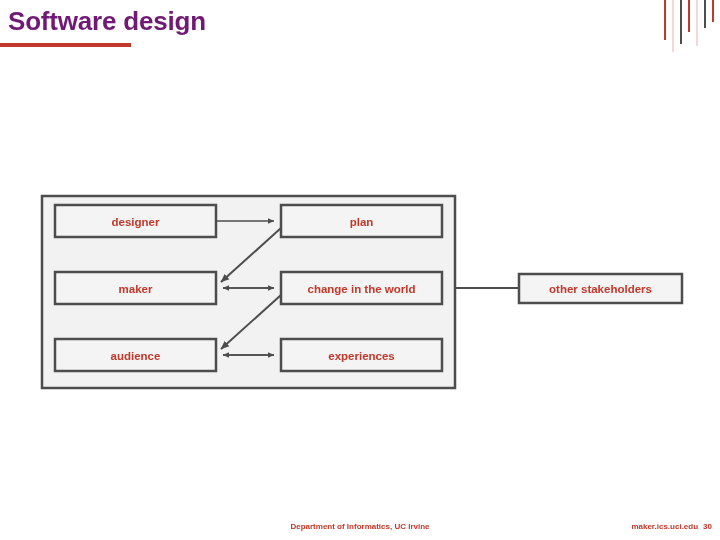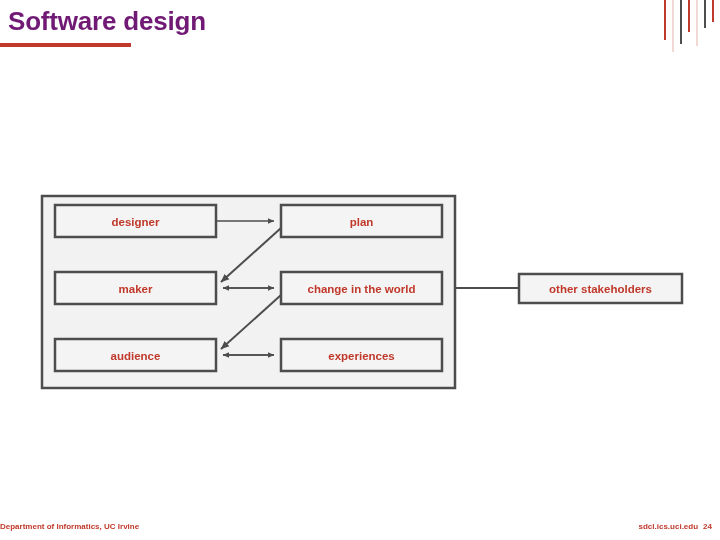--- a/index.html
+++ b/index.html
@@ -99,21 +99,21 @@
     color: #5a5a5a;
     line-height: 1.25;
     padding-bottom: 2px;
     white-space: nowrap;
   }
   #footer-center {
     position: absolute;
     left: 0;
     right: 0;
     bottom: 9px;
-    text-align: left;
+    text-align: center;
     font-size: 8px;
     font-weight: bold;
     color: #c0392b;
   }
   #footer-right {
     position: absolute;
     right: 8px;
     bottom: 9px;
     font-size: 8px;
     font-weight: bold;
@@ -203,15 +203,15 @@
           <rect x="519" y="274" width="163" height="29" fill="#f4f4f4" stroke="#4d4d4d" stroke-width="2.5"></rect>
           <text class="node-label" x="600.5" y="289">other stakeholders</text>
         </g>
       </g>
   </svg>
 </div>
 
 <div id="footer">
   <div id="footer-center">Department of Informatics, UC Irvine</div>
   <div id="footer-right">
-    <span>sdcl.ics.uci.edu</span><span class="page-num">24</span>
+    <span>maker.ics.uci.edu</span><span class="page-num">30</span>
   </div>
 </div>
 
 </body></html>

